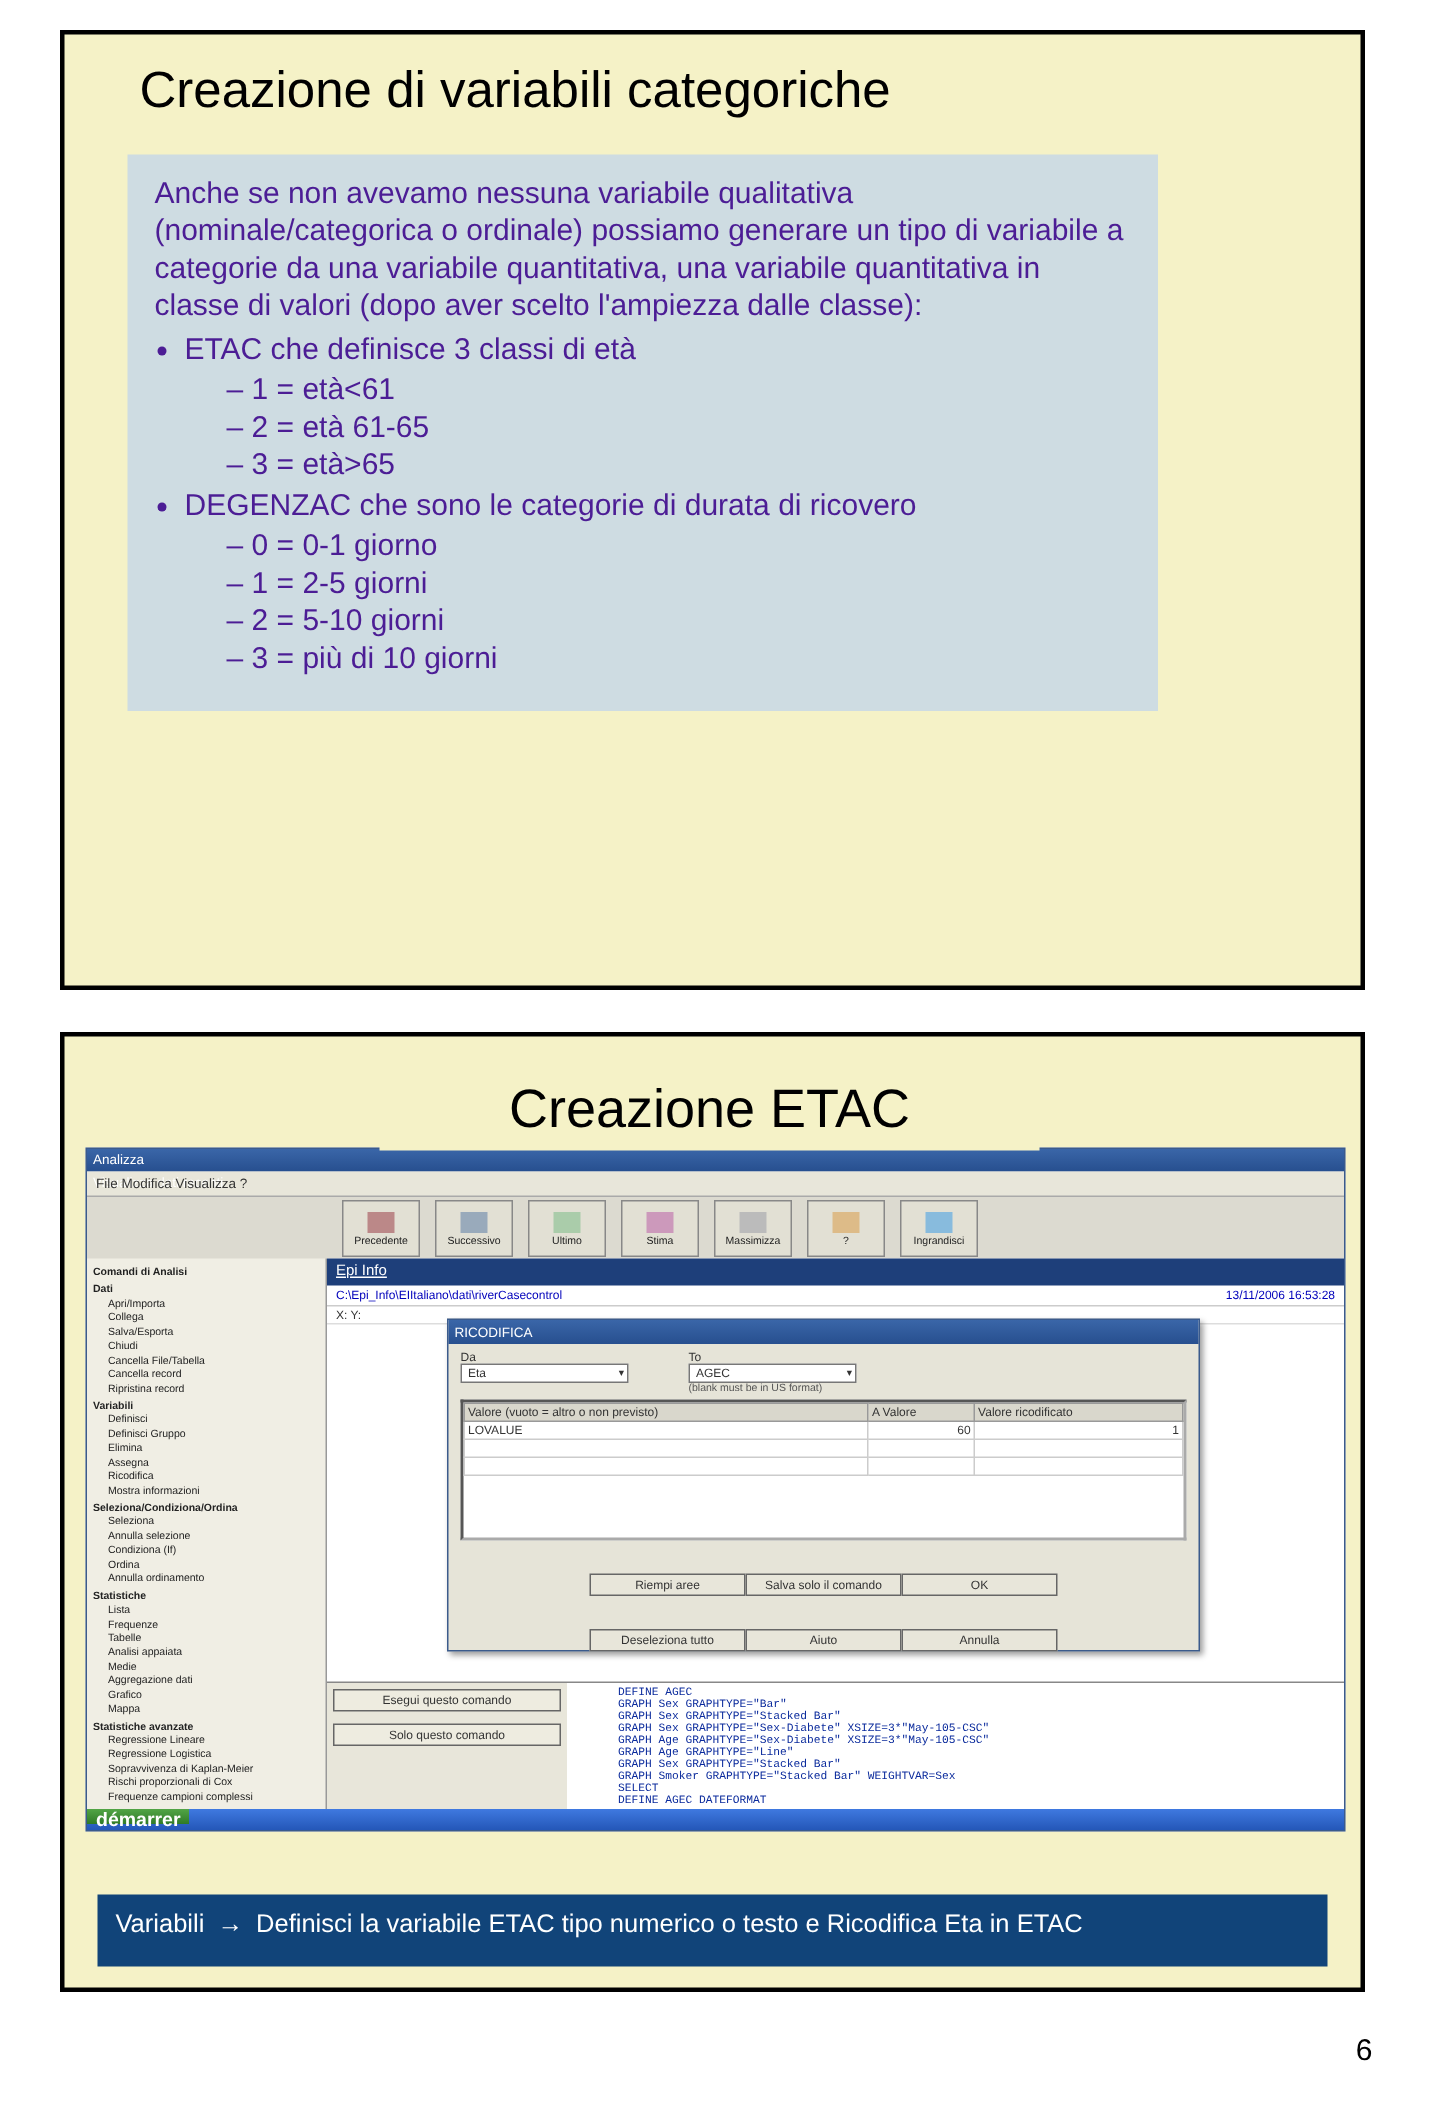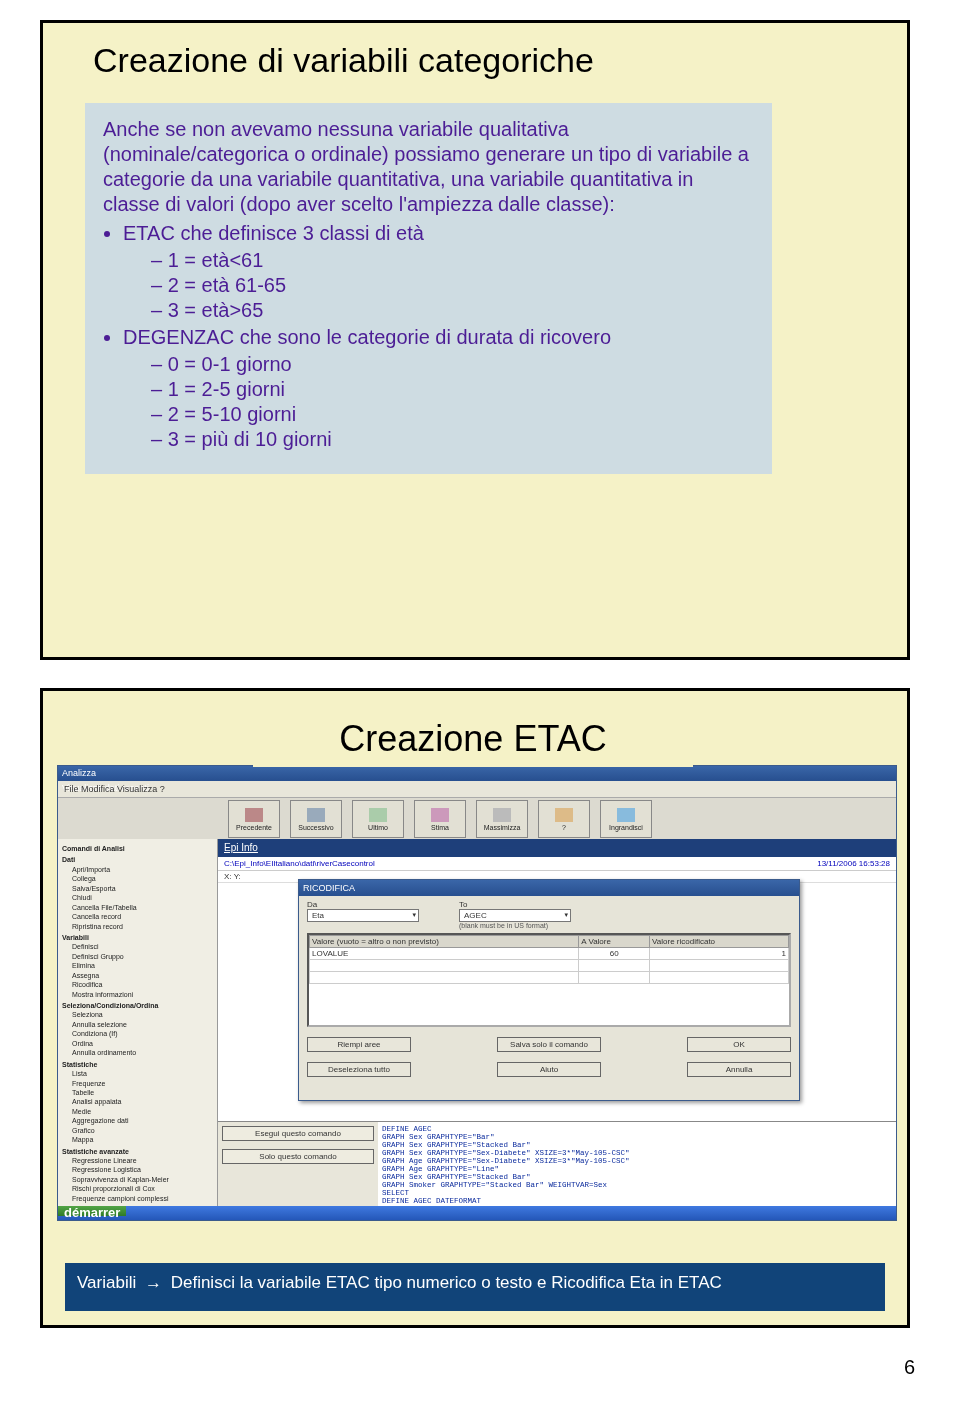--- a/index.html
+++ b/index.html
@@ -250,37 +250,38 @@
     font-weight: normal;
     padding: 1px 2px;
     text-align: left;
   }
   .dlg-tablewrap td {
     border:1px solid #ccc;
     padding: 1px 2px;
   }
   .dlgbuttons {
     display:flex;
-    justify-content: space-between;
-    margin-top: 10px;
+    justify-content: center;
+    margin-top: 22px;
   }
   .dlgbtn {
     border:1px solid #666;
     background:#e8e6da;
     font-size:8px;
     padding: 2px 8px;
     min-width: 86px;
     text-align:center;
   }
   .code-pane {
     position:absolute;
     left:0; right:0; bottom:0; height: 84px;
     border-top:1px solid #888;
     display:flex;
     flex-direction: row;
+    gap: 30px;
   }
   .codebtns {
     width:160px;
     background:#e8e6da;
     display:flex;
     flex-direction: column;
     justify-content: flex-start;
     padding: 4px;
     gap: 8px;
     box-sizing: border-box;
@@ -480,21 +481,21 @@
               <div class="dlg-tablewrap">
                 <table>
                   <tbody>
                       <tr>
                     <th>Valore (vuoto = altro o non previsto)</th>
                     <th>A Valore</th>
                     <th>Valore ricodificato</th>
                   </tr>
                   <tr>
                     <td>LOVALUE</td>
-                    <td style="text-align:center">60</td>
+                    <td style="text-align:right">60</td>
                     <td style="text-align:right">1</td>
                   </tr>
                   <tr>
                         <td>&nbsp;</td>
                         <td></td>
                         <td></td>
                       </tr>
                   <tr>
                         <td>&nbsp;</td>
                         <td></td>

